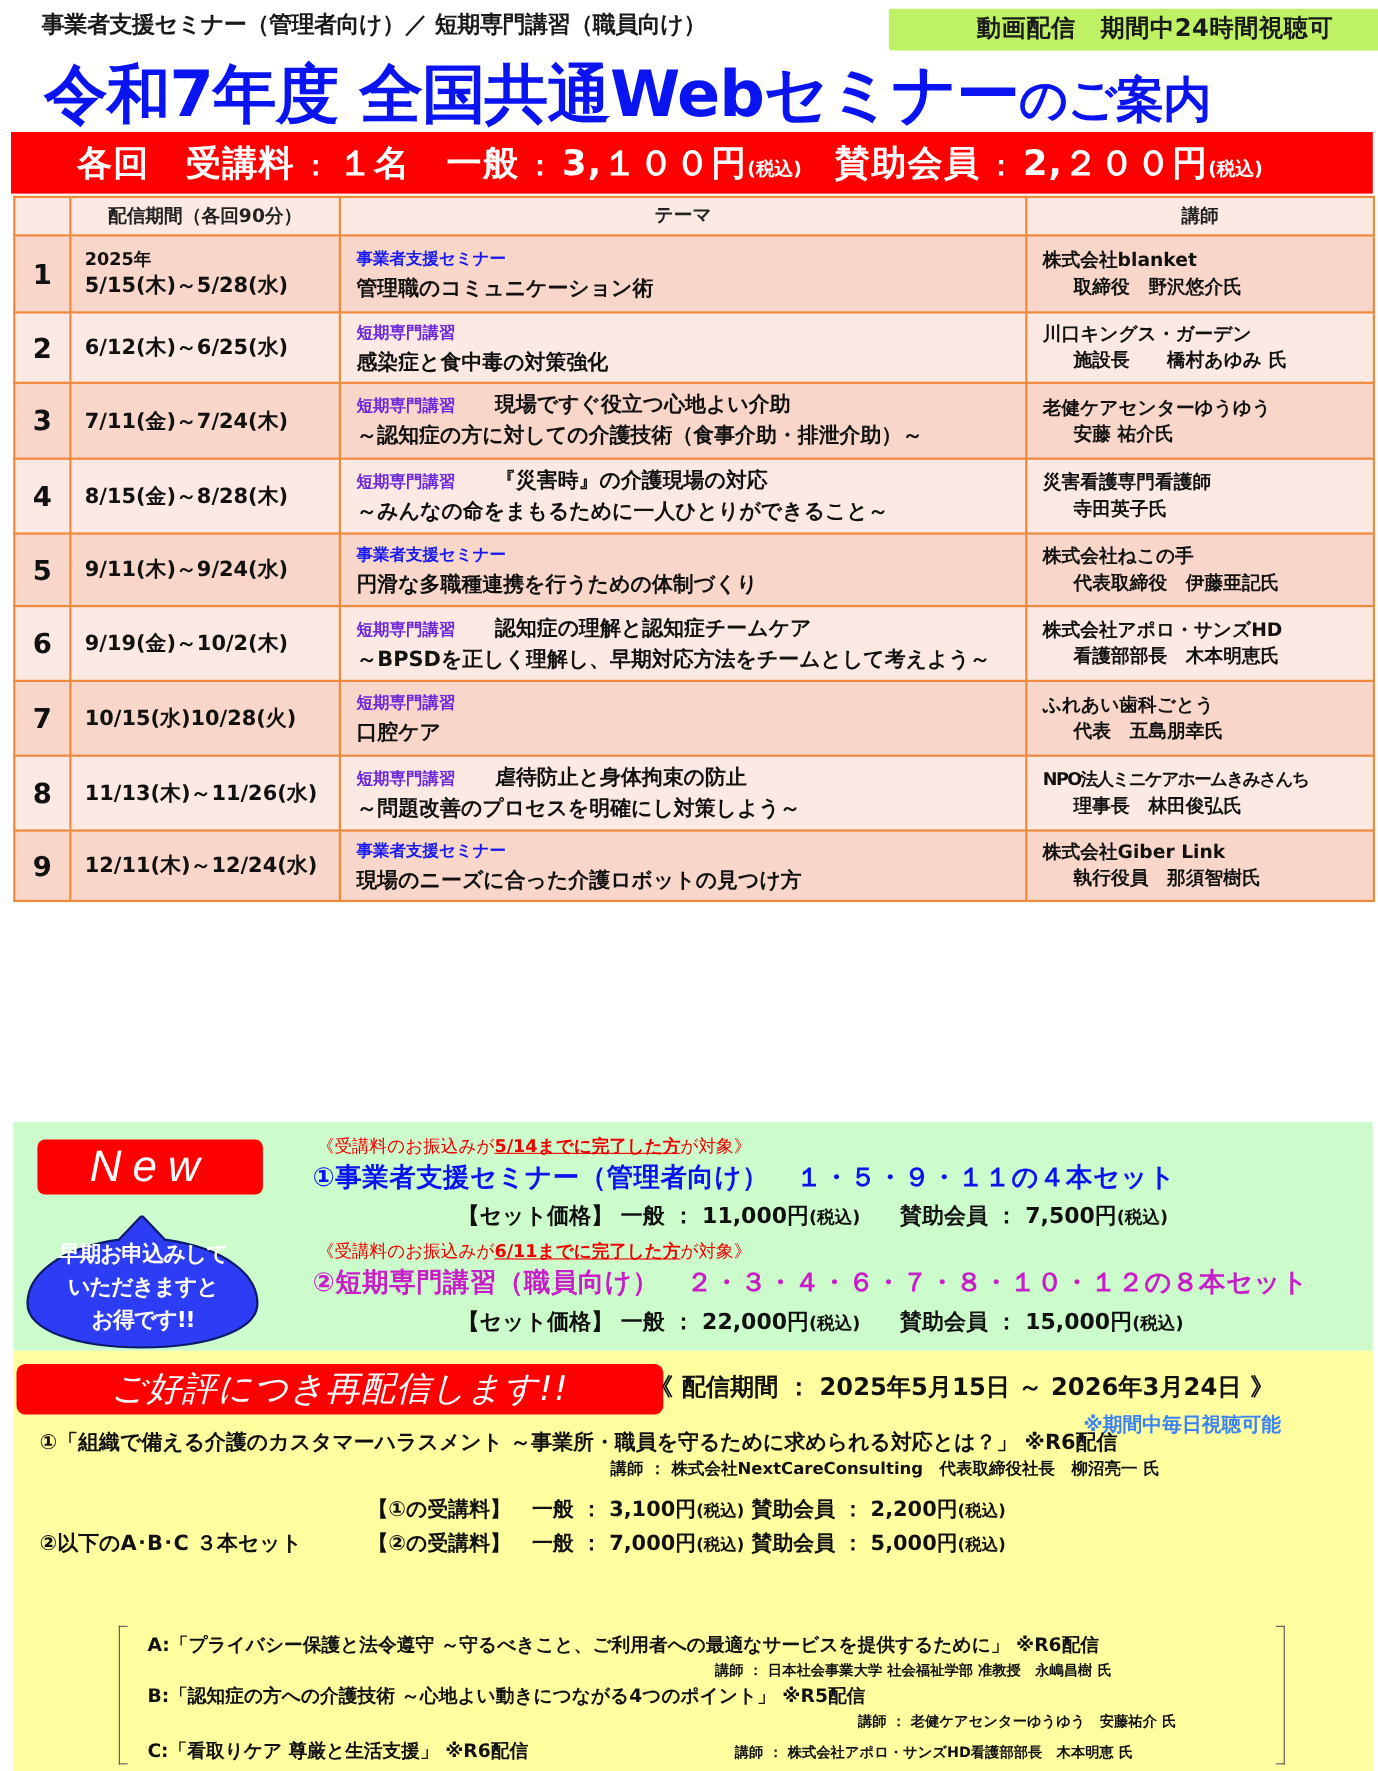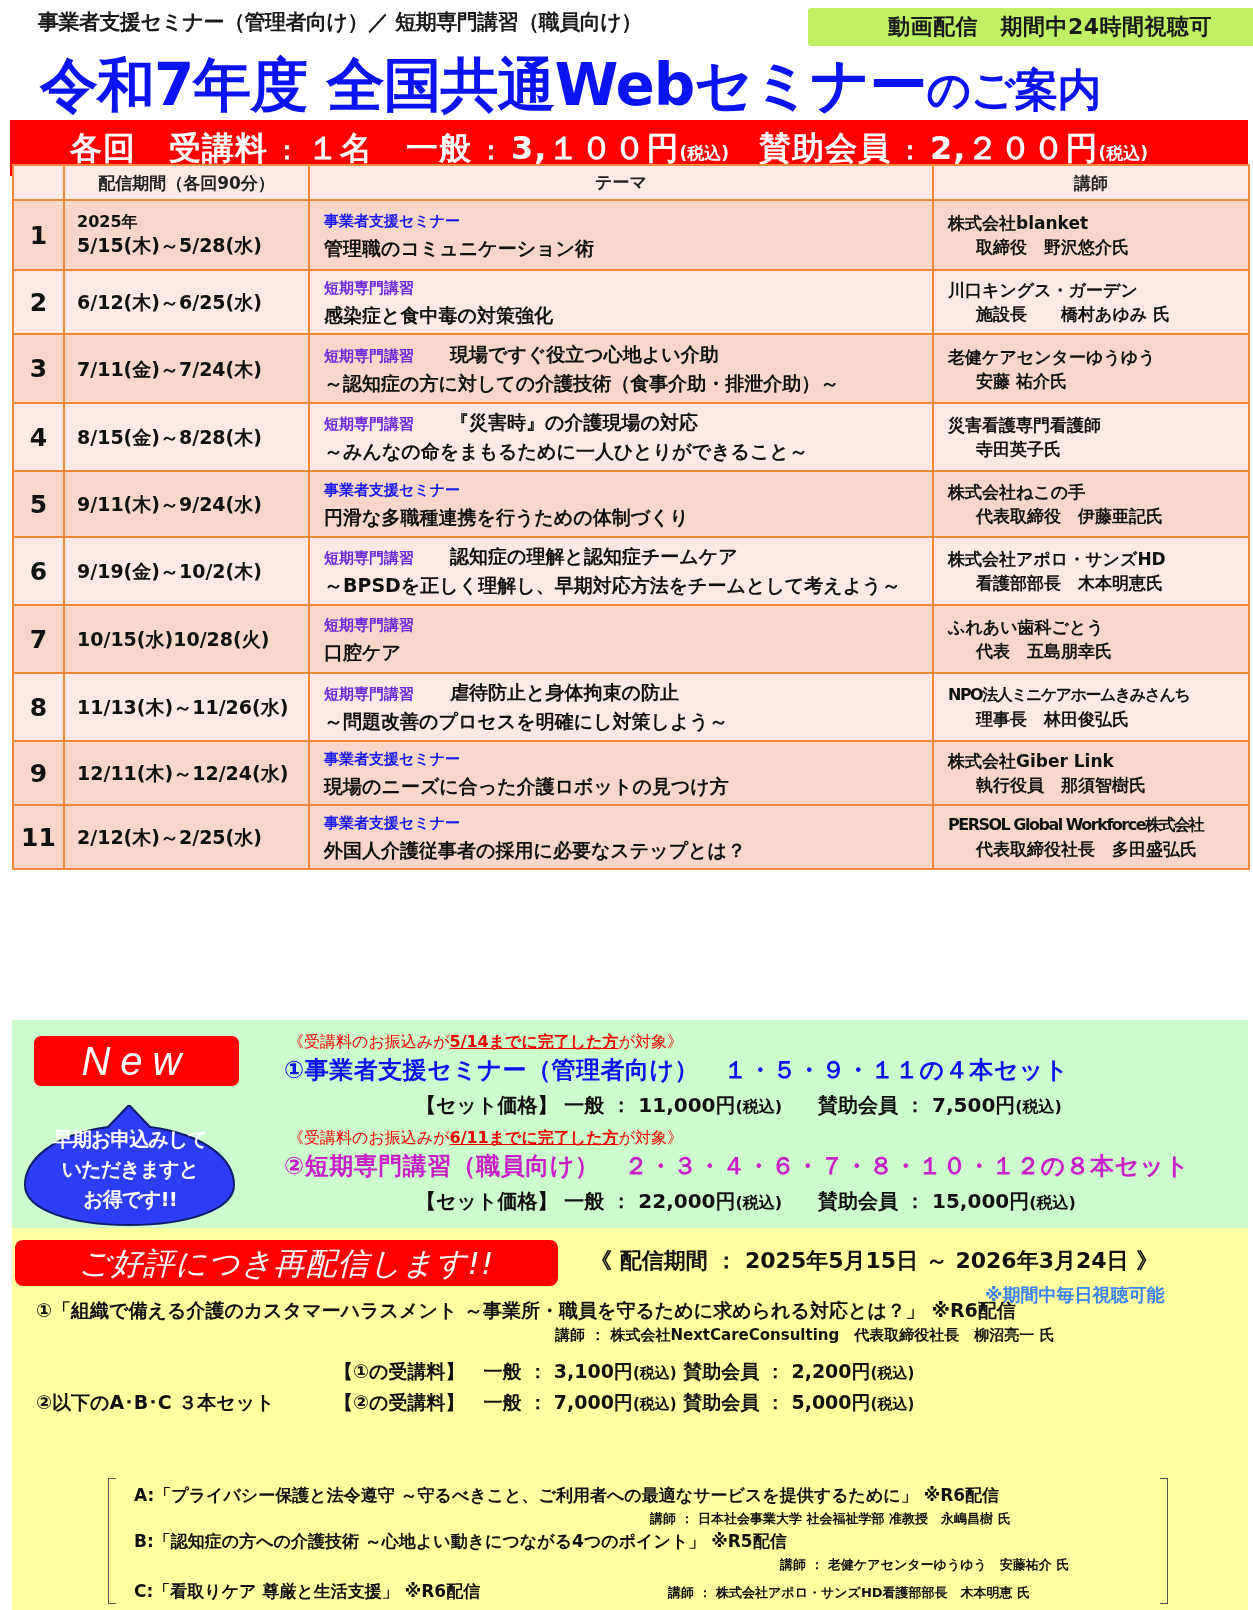--- a/index.html
+++ b/index.html
@@ -11,21 +11,21 @@
   .subtitle { left: 38px; top: 8px; font-size: 21px; font-weight: bold; color: #1a1a1a; white-space: nowrap; letter-spacing: -0.5px; }
   .stream-tag { left: 808px; top: 8px; width: 484px; height: 38px; background: #bef264; border-radius: 3px; font-size: 22px; font-weight: bold; color: #1a1a1a; text-align: center; line-height: 38px; letter-spacing: 0.5px; }
   .main-title { left: 40px; top: 52px; font-size: 58px; font-weight: bold; color: #0a14f0; white-space: nowrap; letter-spacing: -1px; line-height: 66px; }
   .main-title .small { font-size: 44px; }
   .fee-bar { left: 10px; top: 120px; width: 1238px; height: 56px; background: #ff0000; color: #fff; font-weight: bold; font-size: 32px; line-height: 56px; padding-left: 60px; white-space: nowrap; letter-spacing: 1px; }
   .fee-bar .colon { font-size: 26px; margin: 0 6px; }
   .fee-bar .tax { font-size: 17px; letter-spacing: 0; }
   .fee-bar .gap { display: inline-block; width: 30px; }
 
   
-  .schedule { left: 12px; top: 164px; width: 1236px; border-collapse: collapse; table-layout: fixed; }
+  .schedule { left: 12px; top: 178px; width: 1236px; border-collapse: collapse; table-layout: fixed; }
   .schedule td, .schedule th { border: 2px solid #ef8a3c; vertical-align: middle; }
   .schedule th { background: #fce9e3; height: 35px; font-size: 17px; font-weight: bold; text-align: center; color: #222; }
   .schedule tr.odd td { background: #f8d6ca; }
   .schedule tr.even td { background: #fce9e3; }
   .c-num { width: 51px; text-align: center; font-size: 25px; font-weight: bold; }
   .c-date { width: 245px; padding-left: 12px; font-size: 19px; font-weight: bold; line-height: 26px; }
   .c-date .year { font-size: 16px; display: block; line-height: 20px; }
   .c-theme { width: 624px; padding-left: 14px; font-size: 19px; font-weight: bold; line-height: 27px; }
   .cat { font-size: 15px; font-weight: bold; }
   .cat.biz { color: #1a1aee; }
@@ -42,21 +42,21 @@
   .bubble { left: 22px; top: 1105px; width: 215px; height: 122px; }
   .bubble-text { left: 35px; top: 1124px; width: 190px; text-align: center; color: #fff; font-weight: bold; font-size: 20px; line-height: 30px; letter-spacing: -1px; }
   .cond { font-size: 16px; color: #e00; white-space: nowrap; }
   .cond u { font-weight: bold; }
   .set-title { font-size: 24px; font-weight: bold; white-space: nowrap; letter-spacing: 0.5px; }
   .set-price { font-size: 20px; font-weight: bold; white-space: nowrap; color: #111; }
   .set-price .tax { font-size: 16px; }
 
   
   .restream { left: 12px; top: 1228px; width: 1236px; height: 382px; background: #ffffa0; }
-  .re-badge { left: 15px; top: 1240px; width: 543px; height: 46px; background: #ff0000; border-radius: 8px; color: #fff; font-style: italic; font-size: 31px; line-height: 46px; text-align: center; letter-spacing: 1px; }
+  .re-badge { left: 15px; top: 1240px; width: 588px; height: 46px; background: #ff0000; border-radius: 8px; color: #fff; font-style: italic; font-size: 31px; line-height: 46px; text-align: center; letter-spacing: 1px; }
   .re-period { left: 590px; top: 1246px; font-size: 22px; font-weight: bold; white-space: nowrap; }
   .re-note { left: 985px; top: 1283px; font-size: 18px; color: #3b82f6; white-space: nowrap; font-weight: bold; }
   .re-line { font-size: 19px; font-weight: bold; white-space: nowrap; color: #111; }
   .re-small { font-size: 15px; font-weight: bold; white-space: nowrap; color: #111; }
   .re-price .tax { font-size: 15px; }
   .bracket-l { left: 108px; top: 1478px; width: 8px; height: 126px; border: 1.5px solid #555; border-right: none; }
   .bracket-r { left: 1160px; top: 1478px; width: 8px; height: 126px; border: 1.5px solid #555; border-left: none; }
   .abc { font-size: 17px; font-weight: bold; white-space: nowrap; color: #111; }
   .abc-lect { font-size: 13px; font-weight: bold; white-space: nowrap; color: #111; }
 </style>
@@ -182,32 +182,20 @@
     <td class="c-date"><span>12/11(木)～12/24(水)</span></td>
     <td class="c-theme">
           <div class="cat biz">事業者支援セミナー</div>
                  <div>現場のニーズに合った介護ロボットの見つけ方</div>
         </td>
     <td class="c-lect">
           <span class="org">株式会社Giber Link</span>
           <span class="name">執行役員　那須智樹氏</span>
         </td>
       </tr>
-      <tr class="odd" style="height: 64px;">
-    <td class="c-num">11</td>
-    <td class="c-date"><span>2/12(木)～2/25(水)</span></td>
-    <td class="c-theme">
-          <div class="cat biz">事業者支援セミナー</div>
-                 <div>外国人介護従事者の採用に必要なステップとは？</div>
-        </td>
-    <td class="c-lect">
-          <span class="org narrow">PERSOL Global Workforce株式会社</span>
-          <span class="name">代表取締役社長　多田盛弘氏</span>
-        </td>
-      </tr>
     </tbody>
 </table>
 
 <div class="abs promo"></div>
 <div class="abs new-badge">New</div>
 <svg class="abs bubble" viewBox="0 0 215 122" width="215" height="122">
   <path d="M107,0 L128,22 C185,30 212,55 212,80 C212,105 165,120 107,120 C49,120 3,105 3,80 C3,55 30,30 86,22 Z" fill="#2d3cf5" stroke="#0b1a6b" stroke-width="2"></path>
 </svg>
 <div class="abs bubble-text">
   <div>早期お申込みして</div>

